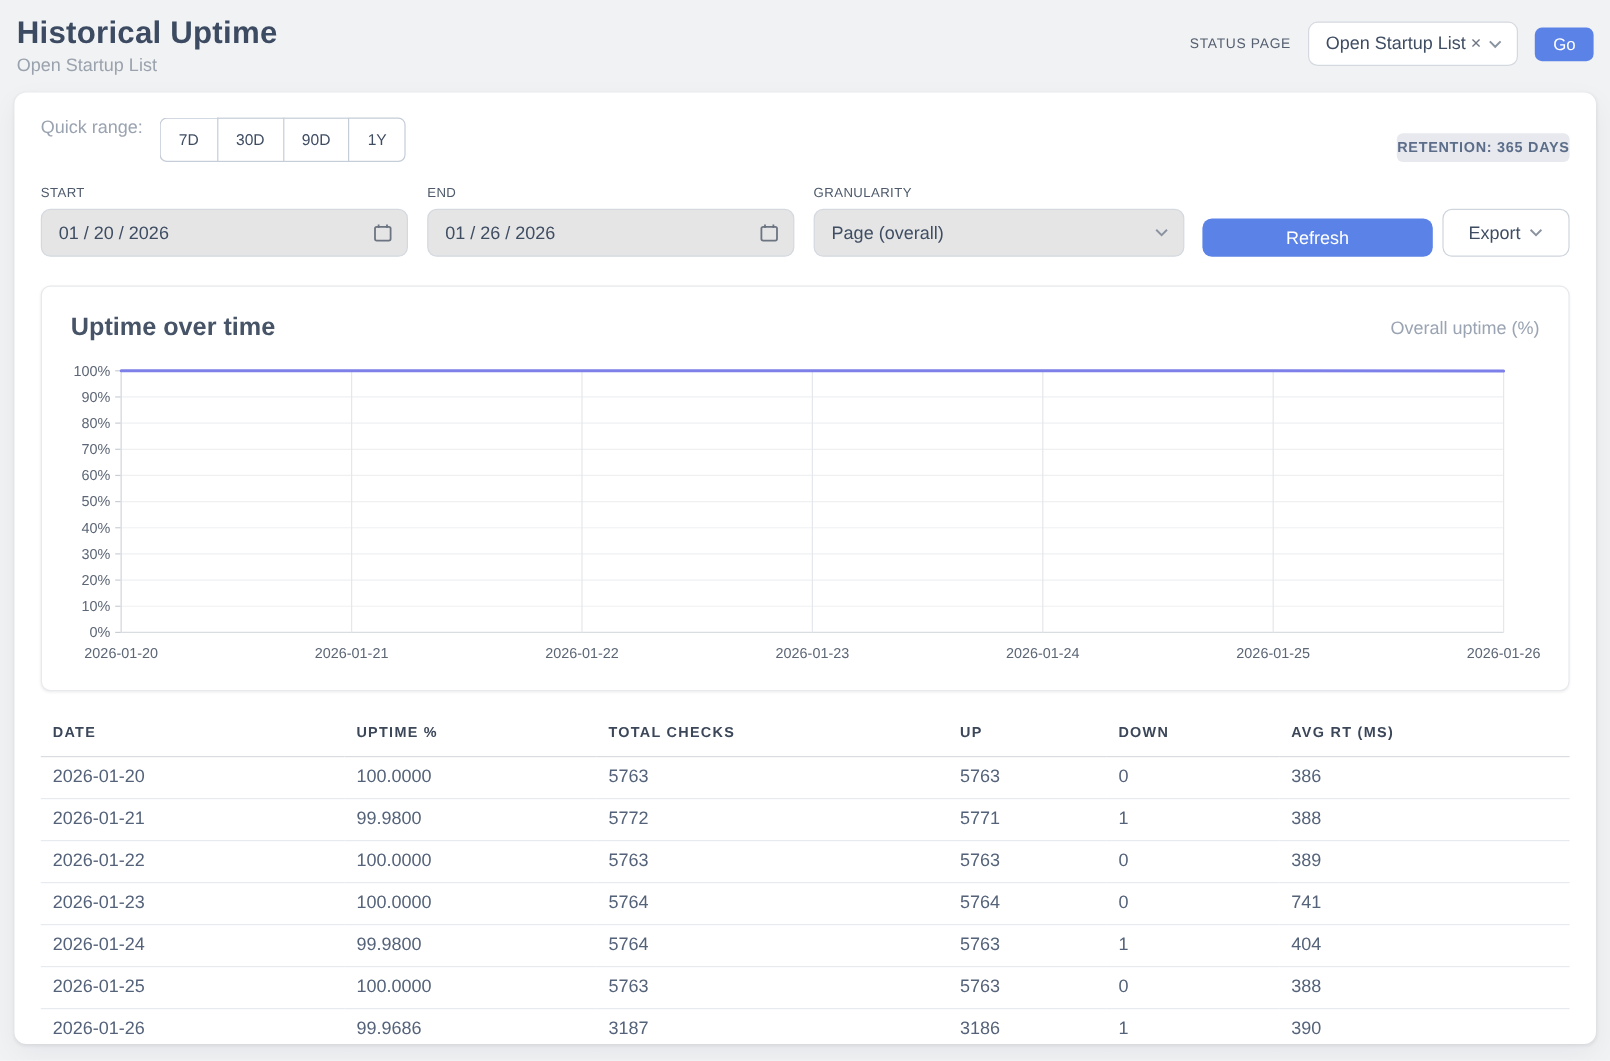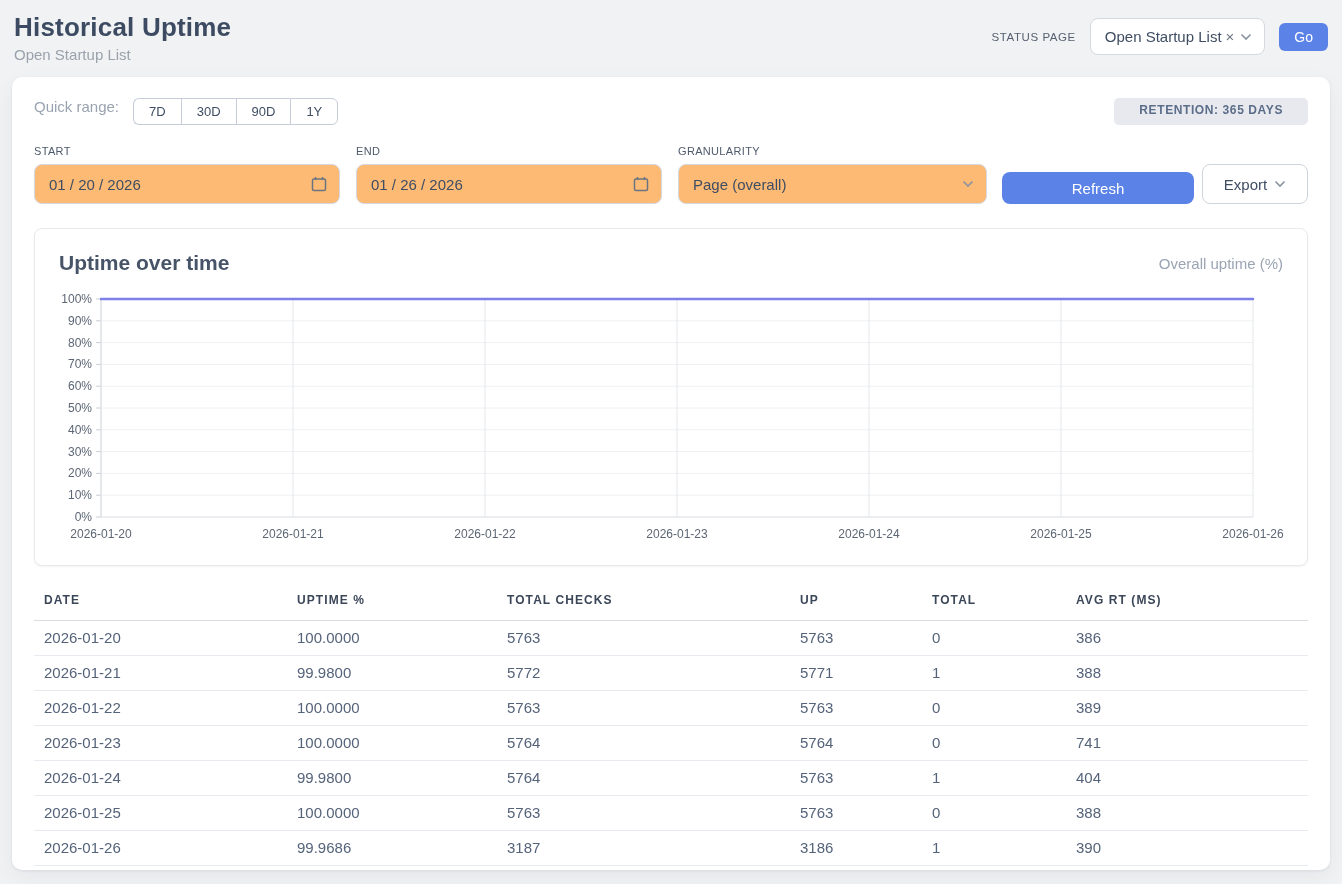--- a/index.html
+++ b/index.html
@@ -50,28 +50,28 @@
   .btn-group{ display:flex; }
   .qr-btn{
     background:#fff; border:1px solid #c5cdd8; border-right-width:0;
     font-size:13px; color:#3f4d63; padding:5px 15px; cursor:pointer; font-family:inherit;
   }
   .qr-btn:first-child{ border-radius:6px 0 0 6px; }
   .qr-btn:last-child{ border-radius:0 6px 6px 0; border-right-width:1px; }
   .badge{
     margin-left:auto; background:#e7e9ee; color:#5b6d89;
     font-size:12px; font-weight:700; letter-spacing:.05em;
-    padding:5px 25px; border-radius:5px;
+    padding:5px 0; border-radius:5px;margin-top:13px;
   }
 
   .form-row{ display:flex; align-items:flex-end; gap:16px; margin-top:20px; }
   .field{ display:flex; flex-direction:column; }
   .field label{ font-size:11px; font-weight:500; letter-spacing:.03em; color:#4e5a6b; margin-bottom:7px; }
   .input{
-    height:40px; border:1px solid var(--border); border-radius:8px; background:#fdba74;
+    height:40px; border:1px solid var(--border); border-radius:8px; background:#e5e5e5;
     display:flex; align-items:center; padding:0 12px 0 14px;
     font-size:15px; color:#3f4d63; cursor:text;
   }
   .w306{ width:306px; }
   .input .spacer{ flex:1; }
   .cal{ width:16px; height:16px; stroke:#6b7480; stroke-width:1.5; fill:none; }
   .grow{ flex:1; }
   .select-input{ cursor:pointer; }
   .refresh-btn{
     height:32px; width:192px; background:var(--accent); border:none; border-radius:8px;
@@ -253,21 +253,21 @@
           <col style="width:132px">
             <col style="width:144px">
             <col>
         </colgroup>
         <thead>
             <tr>
               <th>DATE</th>
               <th>UPTIME %</th>
               <th>TOTAL CHECKS</th>
               <th>UP</th>
-              <th>TOTAL</th>
+              <th>DOWN</th>
               <th>AVG RT (MS)</th>
             </tr>
           </thead>
         <tbody>
             <tr>
               <td>2026-01-20</td>
               <td>100.0000</td>
               <td>5763</td>
               <td>5763</td>
               <td>0</td>

